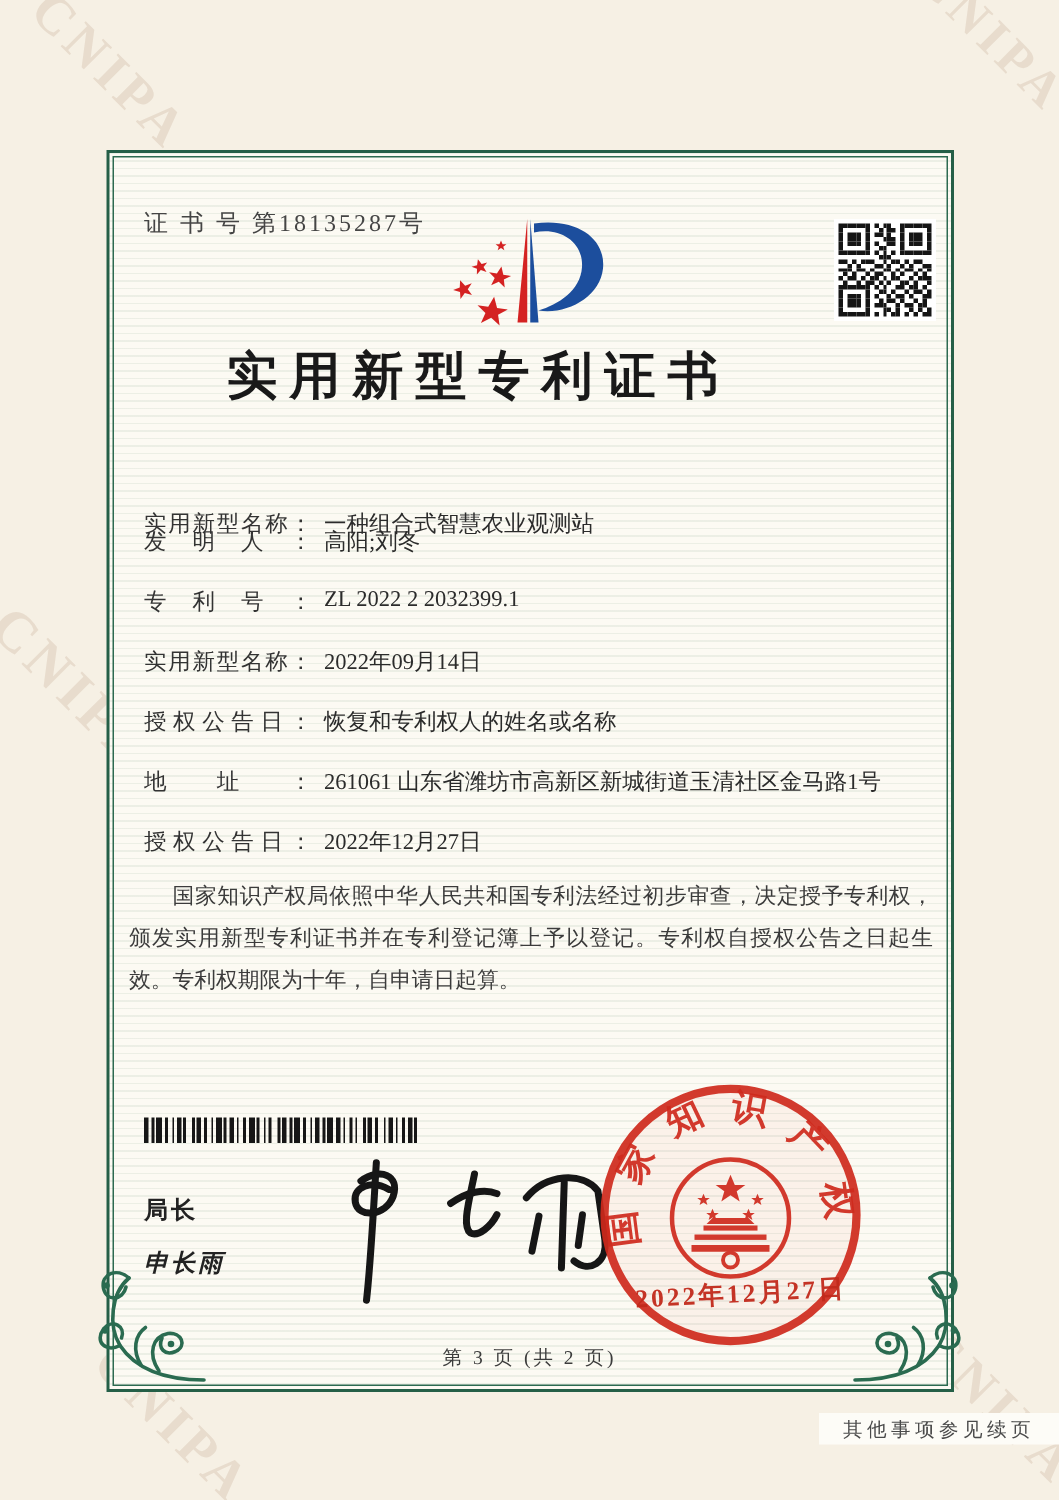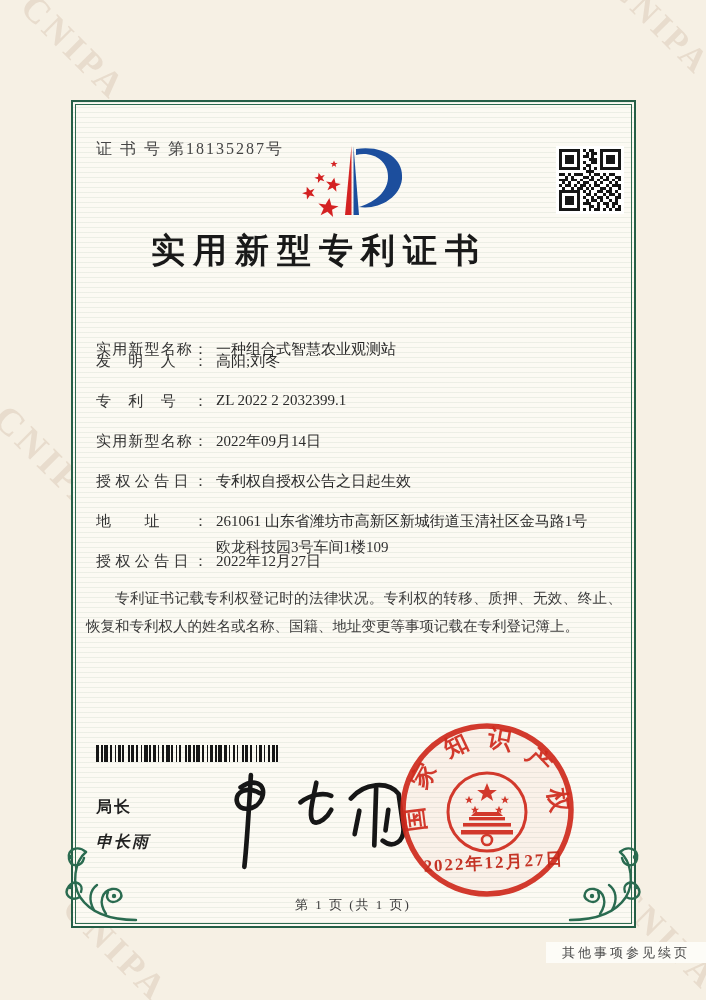--- a/index.html
+++ b/index.html
@@ -594,33 +594,32 @@
   <div class="frow" style="top:352px;">
     <span class="flabel">发明人：</span><span class="fvalue">高阳;刘冬</span>
   </div>
   <div class="frow" style="top:392px;">
     <span class="flabel">专利号：</span><span class="fvalue">ZL 2022 2 2032399.1</span>
   </div>
   <div class="frow" style="top:432px;">
     <span class="flabel">实用新型名称：</span><span class="fvalue">2022年09月14日</span>
   </div>
   <div class="frow" style="top:472px;">
-    <span class="flabel">授权公告日：</span><span class="fvalue">专利权自授权公告之日起生效</span>
+    <span class="flabel">授权公告日：</span><span class="fvalue">恢复和专利权人的姓名或名称</span>
   </div>
   <div class="frow" style="top:512px;white-space:normal;width:520px;">
     <span class="flabel">地址：</span><span class="fvalue">261061 山东省潍坊市高新区新城街道玉清社区金马路1号</span>
-    <span class="addr2">欧龙科技园3号车间1楼109</span>
   </div>
   <div class="frow" style="top:552px;width:520px;">
     <span class="flabel">授权公告日：</span><span class="fvalue">2022年12月27日</span>
   </div>
 </div>
 
 <div class="body-text">
-  <p>专利证书记载专利权登记时的法律状况。专利权的转移、质押、无效、终止、恢复和专利权人的姓名或名称、国籍、地址变更等事项记载在专利登记簿上。</p>
+  <p>国家知识产权局依照中华人民共和国专利法经过初步审查，决定授予专利权，颁发实用新型专利证书并在专利登记簿上予以登记。专利权自授权公告之日起生效。专利权期限为十年，自申请日起算。</p>
 </div>
 
 <div class="barcode">
     <span class="bar" style="width: 3px;"></span>
     <span class="space" style="width: 2px;"></span>
     <span class="bar" style="width: 2px;"></span>
     <span class="space" style="width: 1px;"></span>
     <span class="bar" style="width: 4px;"></span>
     <span class="space" style="width: 2px;"></span>
     <span class="bar" style="width: 2px;"></span>
@@ -739,14 +738,14 @@
       <rect x="72" y="97" width="36" height="3.4"></rect>
       <rect x="66" y="103" width="48" height="3.6"></rect>
       <path d="M74,96 L78,92 L102,92 L106,96 Z"></path>
       <rect x="64" y="110" width="52" height="4.5"></rect>
     </g>
     <circle cx="90" cy="120" r="5" stroke-width="2.6"></circle>
   </g>
 </svg>
 <div class="seal-date">2022年12月27日</div>
 
-<div class="page-number">第 1 页 (共 1 页)</div>
+<div class="page-number">第 3 页 (共 2 页)</div>
 <div class="continuation"><span>其他事项参见续页</span></div>
 
 </body></html>

